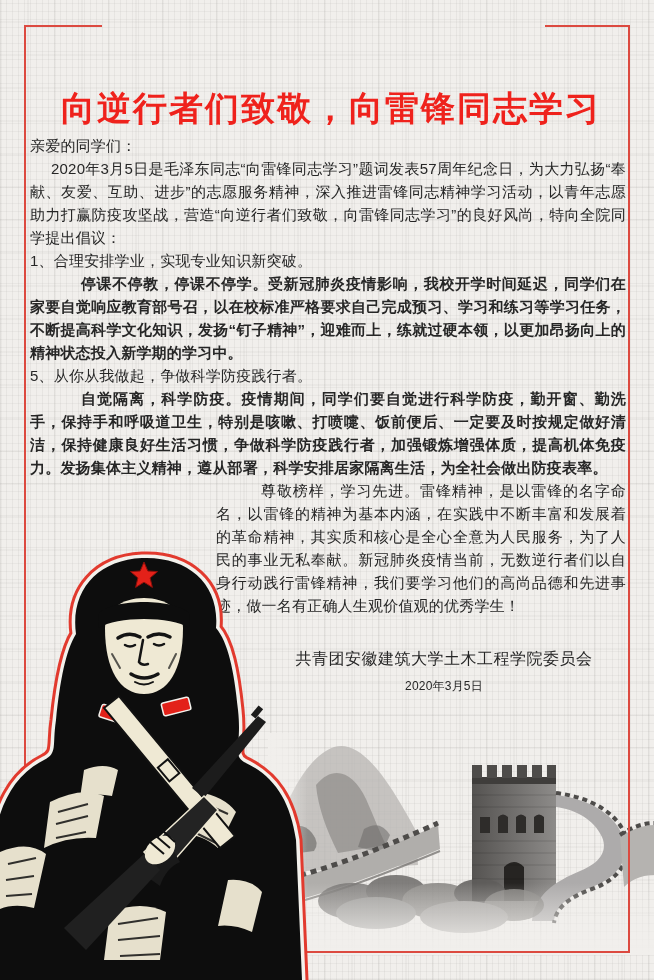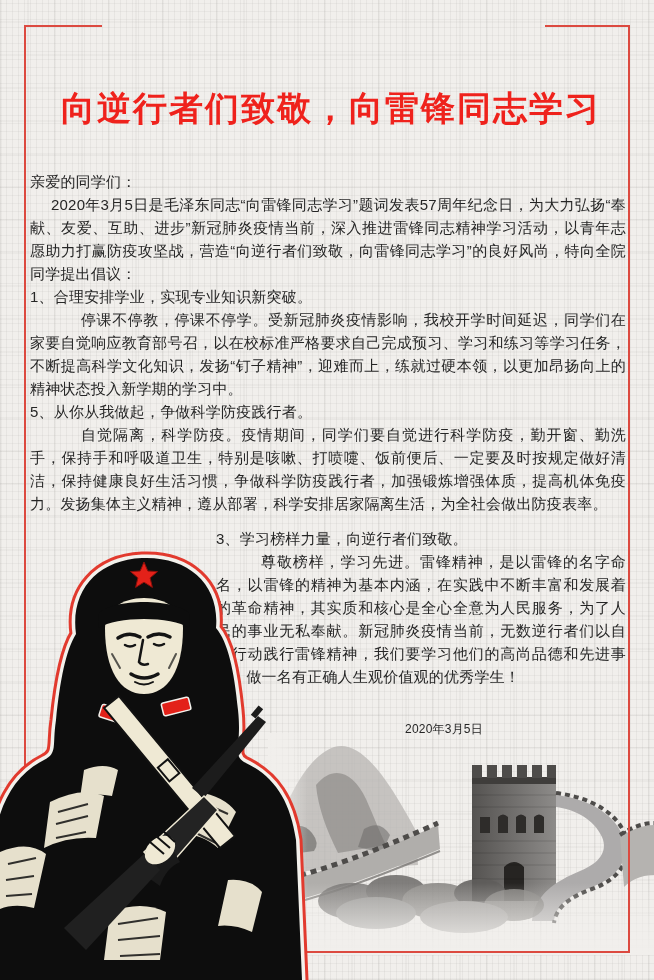--- a/index.html
+++ b/index.html
@@ -32,25 +32,24 @@
   .subtitle{
     position:absolute;top:82px;left:0;width:654px;margin:4px;text-align:center;
     font-family:"Liberation Serif","DejaVu Serif",serif;
     font-size:34px;font-weight:bold;color:#ef221c;letter-spacing:2px;z-index:5;
   }
 
   .content{
     position:absolute;left:30px;top:134px;width:596px;z-index:4;
     font-size:15px;line-height:23px;color:#262626;letter-spacing:.2px;
     text-align:justify;
-    margin-top:36px;
   }
   .content p{margin:0;}
   .intro{text-indent:1.4em;}
-  .para{text-indent:3.4em;}
+  .para{text-indent:3.4em;font-weight:bold;}
   .sec3{margin-left:186px;width:410px;}
   .sec3 .head{margin-top:12px;}
   .para3{text-indent:3em;}
   .sign{margin-top:30px;text-align:center;padding-left:46px;}
   .sign .org{font-size:16px;letter-spacing:.5px;}
   .sign .date{font-size:12px;margin-top:5px;}
 
   .wall-svg{position:absolute;left:268px;top:733px;width:386px;height:222px;z-index:1;}
   .soldier-svg{position:absolute;left:-8px;top:550px;width:330px;height:430px;z-index:6;}
 </style>
@@ -130,33 +129,33 @@
   <div class="fline f-top-left"></div>
   <div class="fline f-top-right"></div>
   <div class="fline f-left"></div>
   <div class="fline f-right"></div>
   <div class="fline f-bottom"></div>
 
   <h2 class="subtitle">向逆行者们致敬，向雷锋同志学习</h2>
 
   <div class="content">
     <p class="greeting">亲爱的同学们：</p>
-    <p class="intro">2020年3月5日是毛泽东同志“向雷锋同志学习”题词发表57周年纪念日，为大力弘扬“奉献、友爱、互助、进步”新冠肺炎疫情当前，深入推进雷锋同志精神学习活动，以青年志愿助力打赢防疫攻坚战，营造“向逆行者们致敬，向雷锋同志学习”的良好风尚，特向全院同学提出倡议：</p>
+    <p class="intro">2020年3月5日是毛泽东同志“向雷锋同志学习”题词发表57周年纪念日，为大力弘扬“奉献、友爱、互助、进步”的志愿服务精神，深入推进雷锋同志精神学习活动，以青年志愿助力打赢防疫攻坚战，营造“向逆行者们致敬，向雷锋同志学习”的良好风尚，特向全院同学提出倡议：</p>
 
     <p class="head">1、合理安排学业，实现专业知识新突破。</p>
     <p class="para">停课不停教，停课不停学。受新冠肺炎疫情影响，我校开学时间延迟，同学们在家要自觉响应教育部号召，以在校标准严格要求自己完成预习、学习和练习等学习任务，不断提高科学文化知识，发扬“钉子精神”，迎难而上，练就过硬本领，以更加昂扬向上的精神状态投入新学期的学习中。</p>
 
     <p class="head">5、从你从我做起，争做科学防疫践行者。</p>
     <p class="para">自觉隔离，科学防疫。疫情期间，同学们要自觉进行科学防疫，勤开窗、勤洗手，保持手和呼吸道卫生，特别是咳嗽、打喷嚏、饭前便后、一定要及时按规定做好清洁，保持健康良好生活习惯，争做科学防疫践行者，加强锻炼增强体质，提高机体免疫力。发扬集体主义精神，遵从部署，科学安排居家隔离生活，为全社会做出防疫表率。</p>
 
     <div class="sec3">
-      <p class="head">3、学习榜样力量，向逆行者们致敬。</p>
       <p class="para3">尊敬榜样，学习先进。雷锋精神，是以雷锋的名字命名，以雷锋的精神为基本内涵，在实践中不断丰富和发展着的革命精神，其实质和核心是全心全意为人民服务，为了人民的事业无私奉献。新冠肺炎疫情当前，无数逆行者们以自身行动践行雷锋精神，我们要学习他们的高尚品德和先进事迹，做一名有正确人生观价值观的优秀学生！</p>
 
       <div class="sign">
+        <p class="org">共青团安徽建筑大学土木工程学院委员会</p>
         <p class="date">2020年3月5日</p>
       </div>
     </div>
   </div>
 
   <svg class="soldier-svg" viewBox="0 0 330 430" aria-hidden="true">
 
     <g>
       <path d="M150,8 C196,6 228,34 224,78 C236,92 242,120 246,160 C250,196 240,204 252,212 C282,226 298,250 304,290 L310,430 L0,430 L0,300 C6,258 20,226 52,210 C66,203 60,196 64,170 C68,130 74,100 84,84 C78,40 106,10 150,8 Z" fill="none" stroke="#e23a2e" stroke-width="13" stroke-linejoin="round"></path>
       <path d="M150,8 C196,6 228,34 224,78 C236,92 242,120 246,160 C250,196 240,204 252,212 C282,226 298,250 304,290 L310,430 L0,430 L0,300 C6,258 20,226 52,210 C66,203 60,196 64,170 C68,130 74,100 84,84 C78,40 106,10 150,8 Z" fill="none" stroke="#f3f1ec" stroke-width="7" stroke-linejoin="round"></path>

